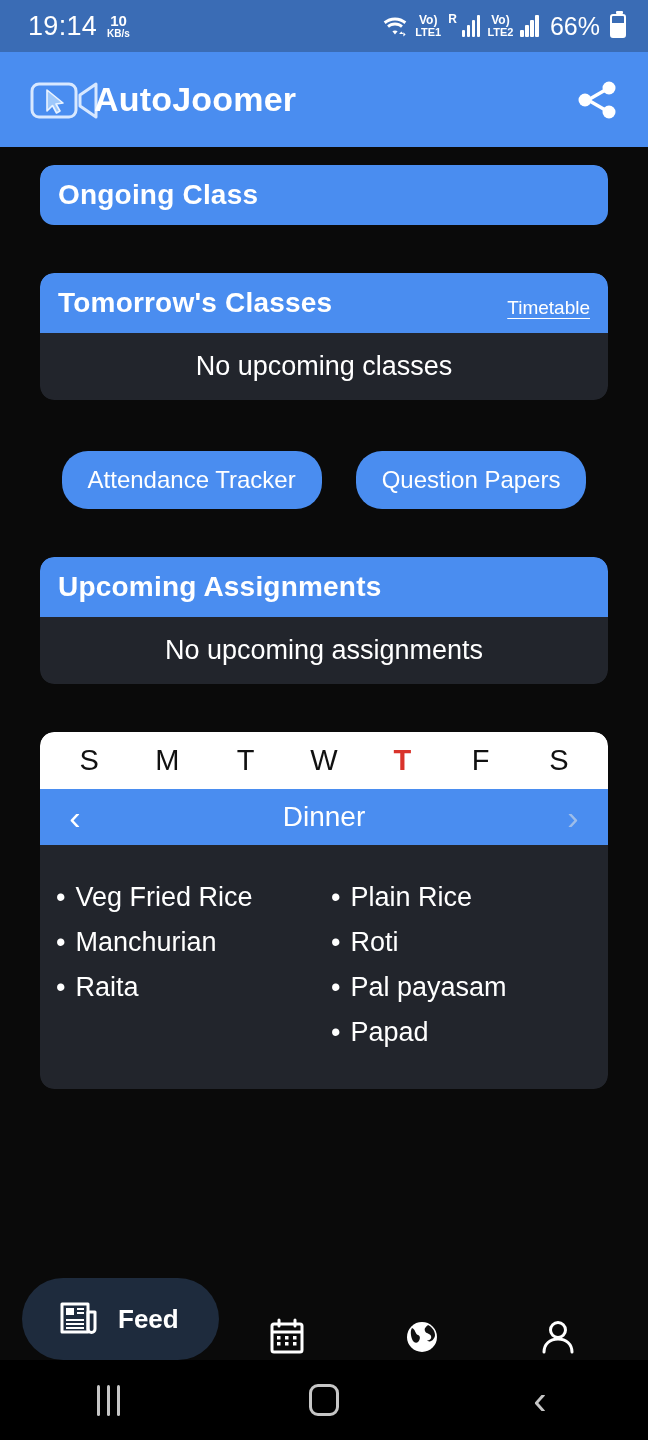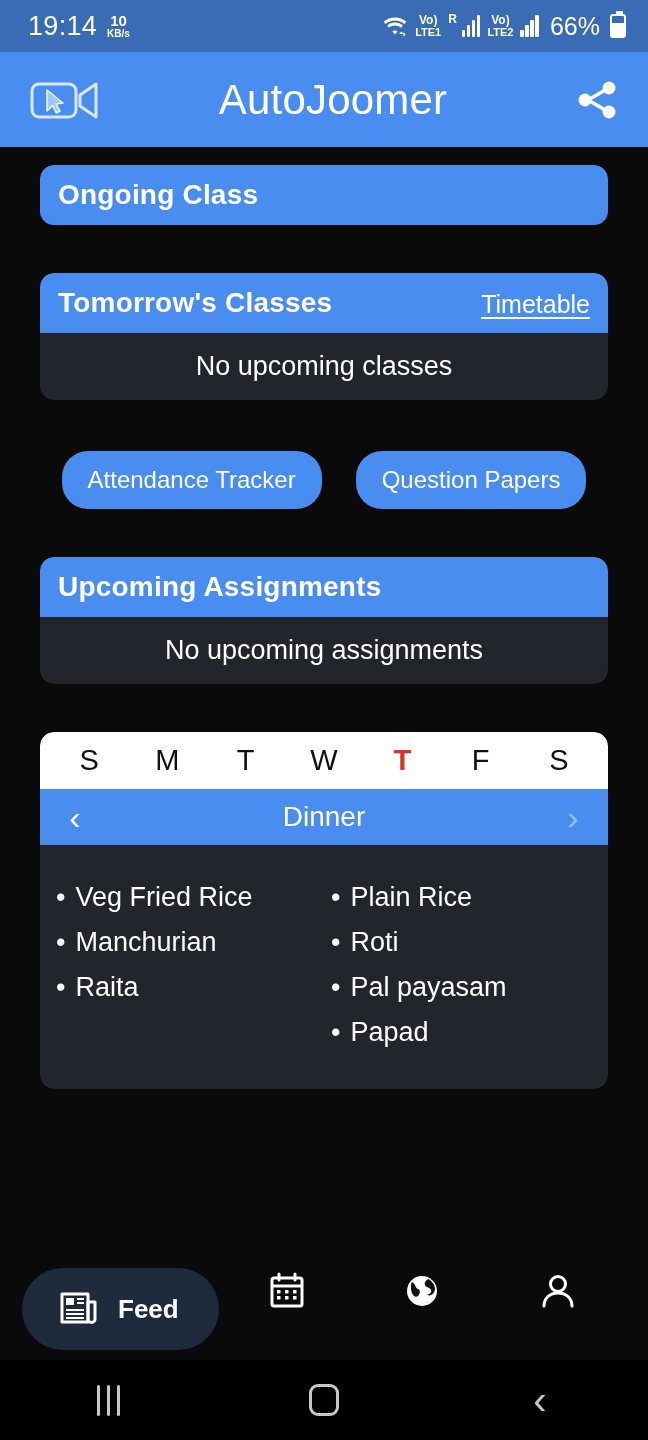--- a/index.html
+++ b/index.html
@@ -47,46 +47,45 @@
   
   .appbar {
     height:95px;
     background:#4a8df0;
     display:flex;
     align-items:center;
     justify-content:space-between;
     padding:0 26px 0 28px;
   }
   .appbar-title {
-    font-size:42px;
-    font-weight:400;
+    font-size:34px;
+    font-weight:700;
     letter-spacing:.2px;
     color:#fff;
     flex:1;
-    text-align:center;
     margin-left:-10px;
   }
   .logo-icon { width:76px; height:50px; flex:0 0 auto; }
   .share-icon { width:50px; height:50px; flex:0 0 auto; }
 
   
   .content { background:#0a0a0a; height:1293px; padding:0 40px; position:relative; }
 
   .card { border-radius:14px; overflow:hidden; }
   .card-head {
     background:#4a8df0;
     padding:14px 18px;
     display:flex;
     align-items:flex-end;
     justify-content:space-between;
     border-radius:14px 14px 0 0;
   }
   .card-head-title { font-size:28px; font-weight:700; color:#fff; letter-spacing:.2px; }
   .card-head-link {
-    font-size:25px; color:#fff; text-decoration:underline;
+    font-size:19px; color:#fff; text-decoration:underline;
     text-underline-offset:4px; font-weight:400;
   }
   .card-body {
     background:#22252c;
     padding:18px 14px;
     text-align:center;
     font-size:27px;
     font-weight:400;
     color:#fff;
     border-radius:0 0 14px 14px;
@@ -156,21 +155,21 @@
   .bullet { line-height:1.15; }
 
   
   .bottomnav {
     position:absolute;
     left:0; right:0;
     bottom:80px;
     height:92px;
     background:#0a0a0a;
     display:flex;
-    align-items:flex-start;
+    align-items:flex-end;
     padding:0 22px;
   }
   .nav-feed {
     display:flex; align-items:center; gap:16px;
     background:#1e2b3d;
     border-radius:46px;
     padding:18px 40px 18px 34px;
   }
   .nav-feed-label { font-size:26px; font-weight:700; color:#fff; }
   .nav-rest { flex:1; display:flex; align-items:center; justify-content:space-around; }

